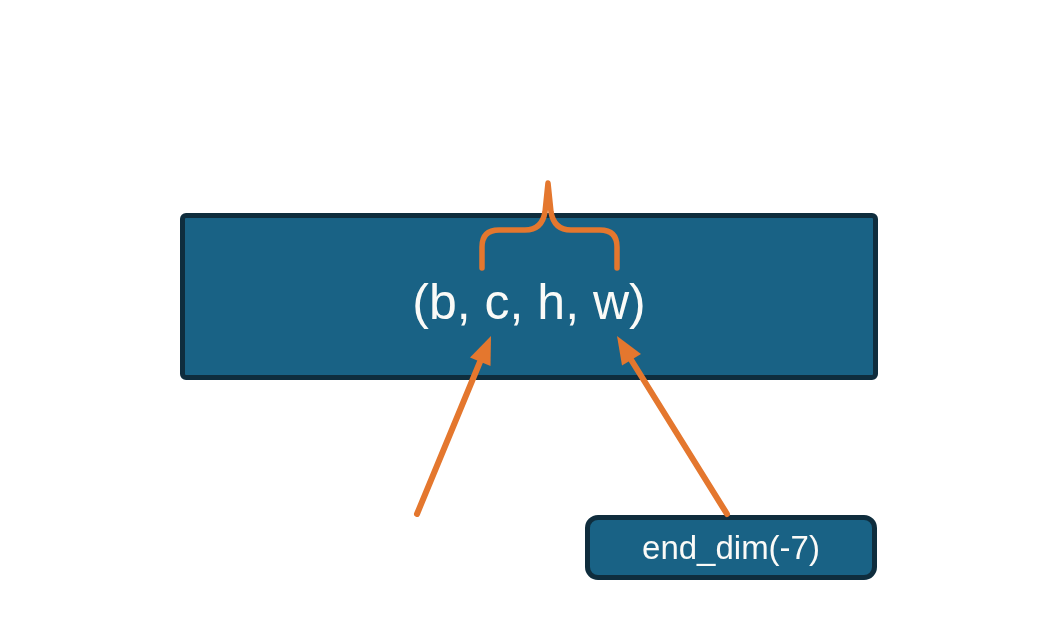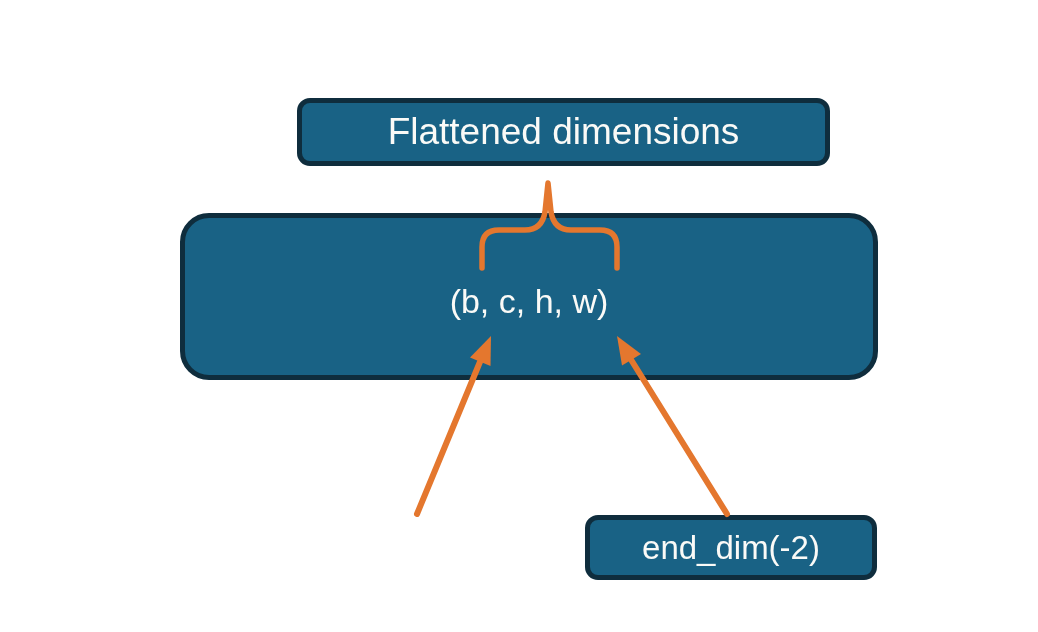--- a/index.html
+++ b/index.html
@@ -28,22 +28,22 @@
   }
   .node--title {
     left: 297px; top: 98px;
     width: 533px; height: 68px;
     border-radius: 13px;
     font-size: 37px;
   }
   .node--tensor {
     left: 180px; top: 213px;
     width: 698px; height: 167px;
-    border-radius: 29px;
-    font-size: 34px;
+    border-radius: 6px;
+    font-size: 50px;
     padding-top: 10px;
   }
   .node--start {
     left: 268px; top: 515px;
     width: 295px; height: 65px;
     border-radius: 13px;
     font-size: 33px;
   }
   .node--end {
     left: 585px; top: 515px;
@@ -57,31 +57,28 @@
     width: 1038px;
     height: 632px;
     pointer-events: none;
   }
 </style>
 </head>
 <body>
 
 <div class="canvas">
 
-  <div class="node node--title">
-    <span>Flattened dimensions</span>
-  </div>
 
   <div class="node node--tensor">
     <span>(b, c, h, w)</span>
   </div>
 
 
   <div class="node node--end">
-    <span>end_dim(-2)</span>
+    <span>end_dim(-7)</span>
   </div>
 
   <svg class="overlay" viewBox="0 0 1038 632">
 
     <path d="M 482 268
              L 482 247
              Q 482 230 499 230
              L 525 230
              Q 542 230 545 212
              L 548 183

